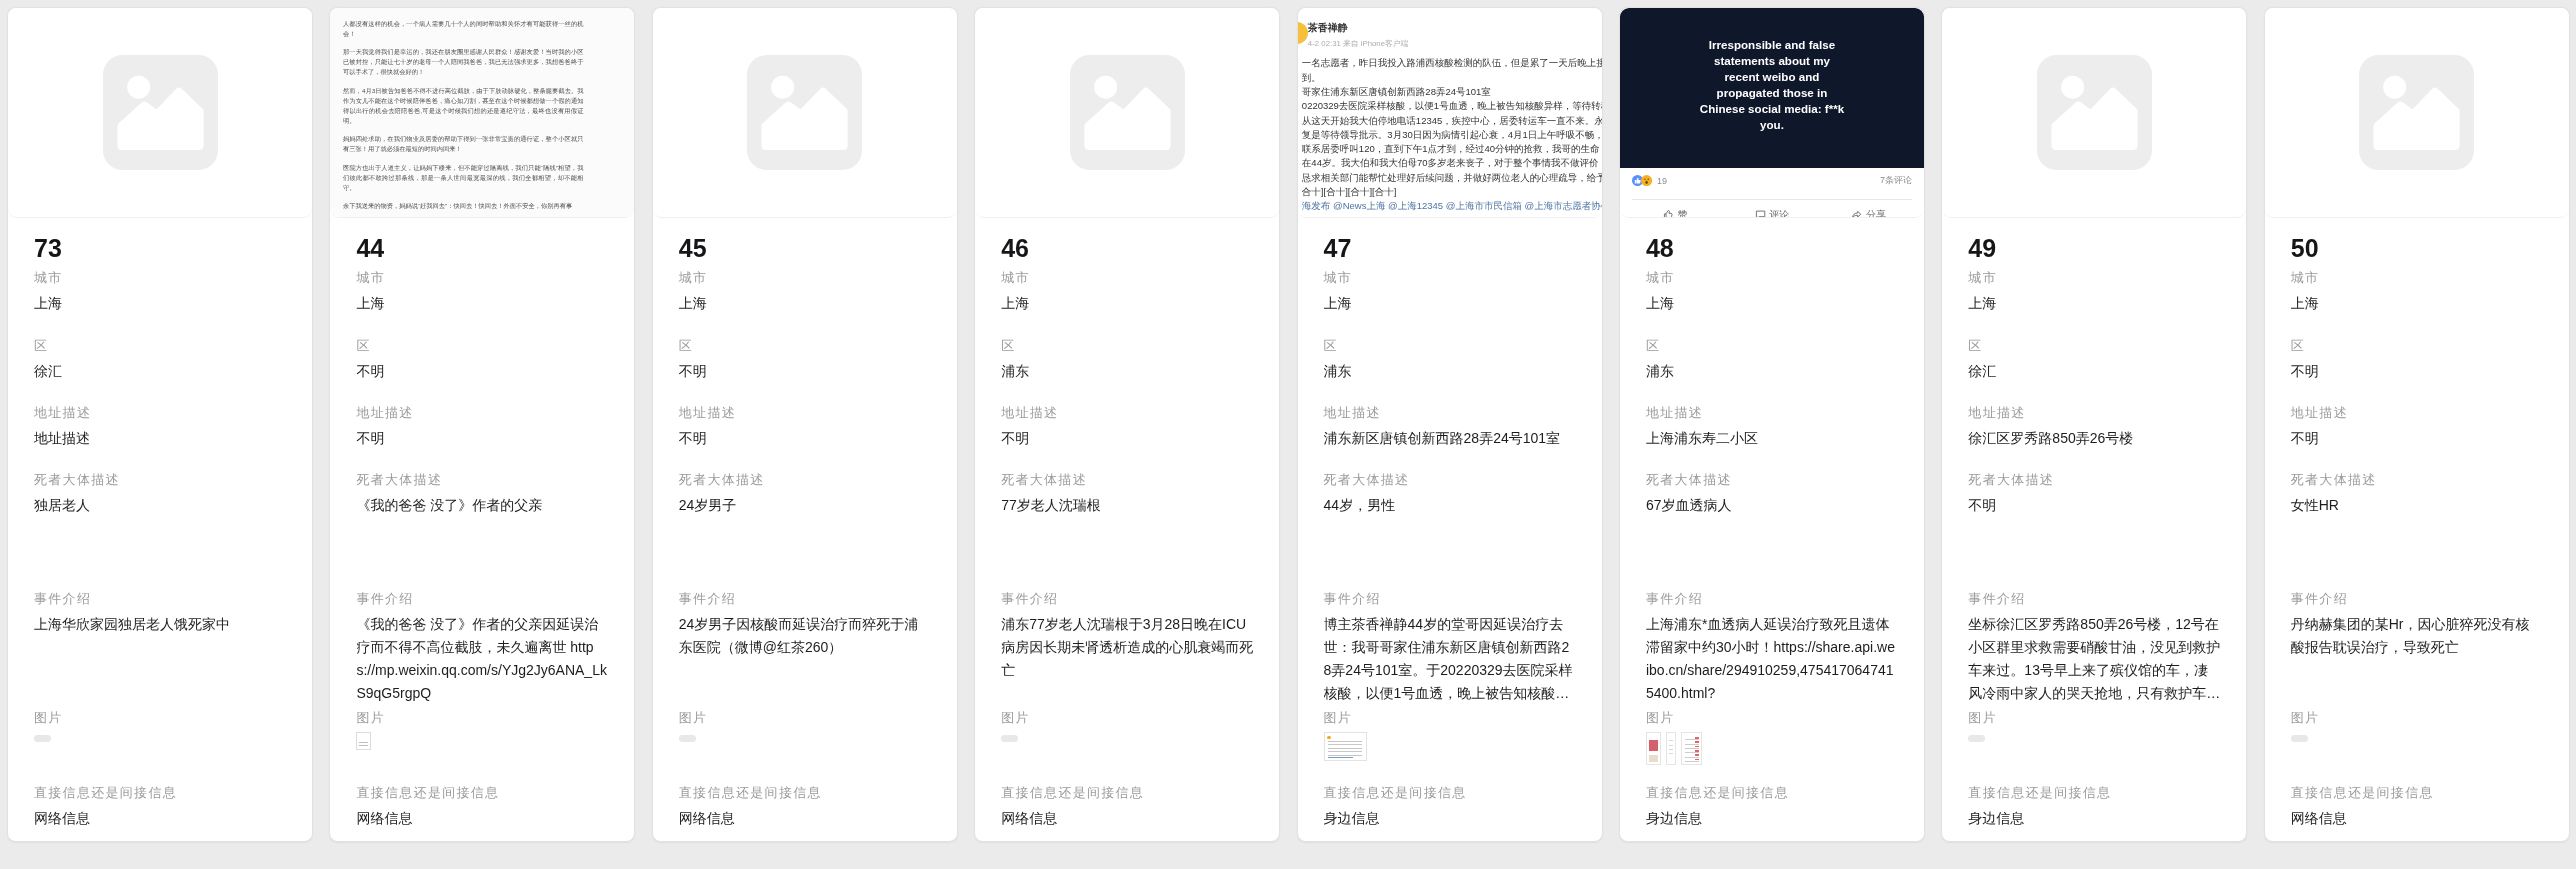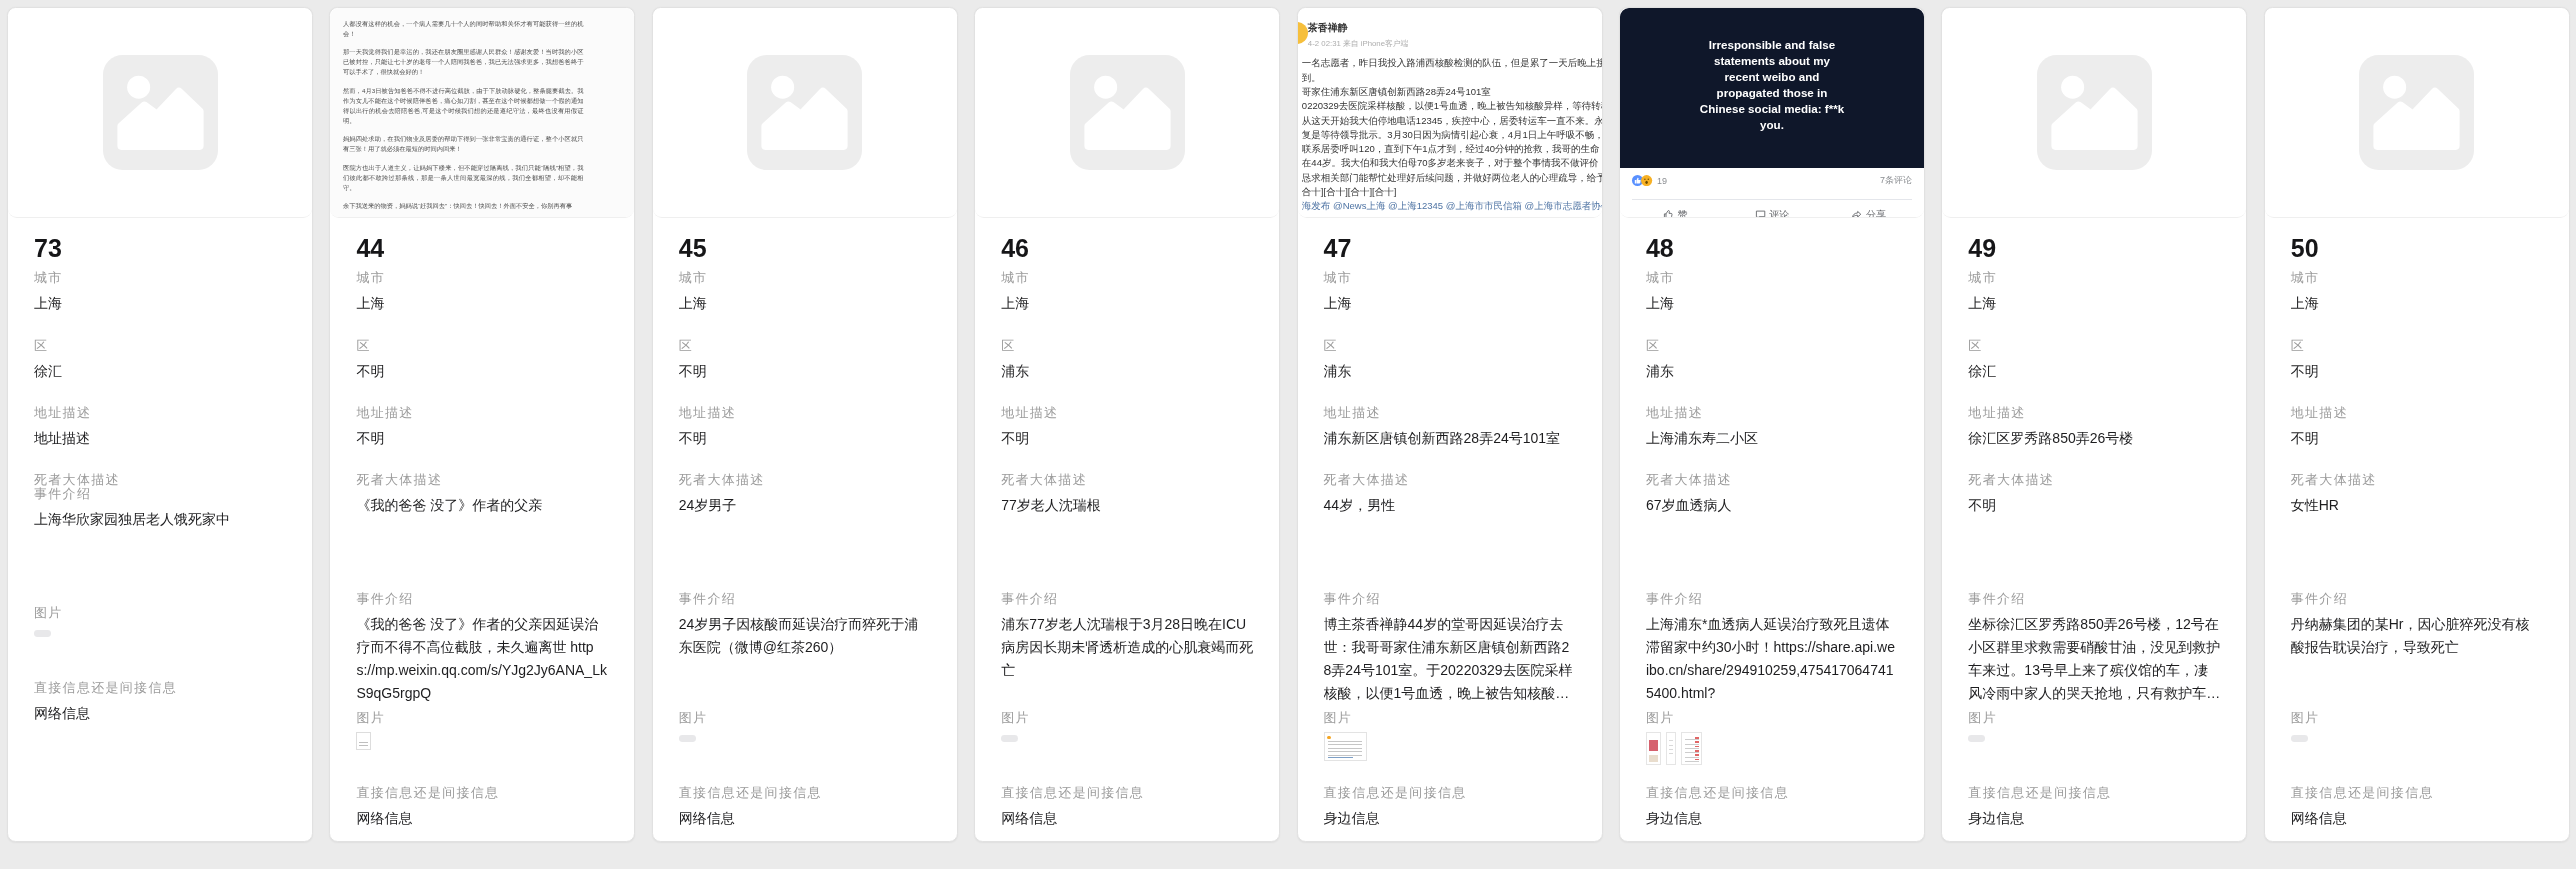--- a/index.html
+++ b/index.html
@@ -102,20 +102,21 @@
         <div class="field ">
           <div class="flabel">区</div>
           <div class="fvalue fv-oneline">徐汇</div>
         </div>
         <div class="field ">
           <div class="flabel">地址描述</div>
           <div class="fvalue fv-oneline">地址描述</div>
         </div>
         <div class="field field-deceased">
           <div class="flabel">死者大体描述</div>
+          <div class="fvalue">独居老人</div>
         </div>
         <div class="field field-event">
           <div class="flabel">事件介绍</div>
           <div class="fvalue">上海华欣家园独居老人饿死家中</div>
         </div>
         <div class="field field-img">
           <div class="flabel">图片</div>
           <div class="thumbs">
             <span class="t-pill"></span>
           </div>

